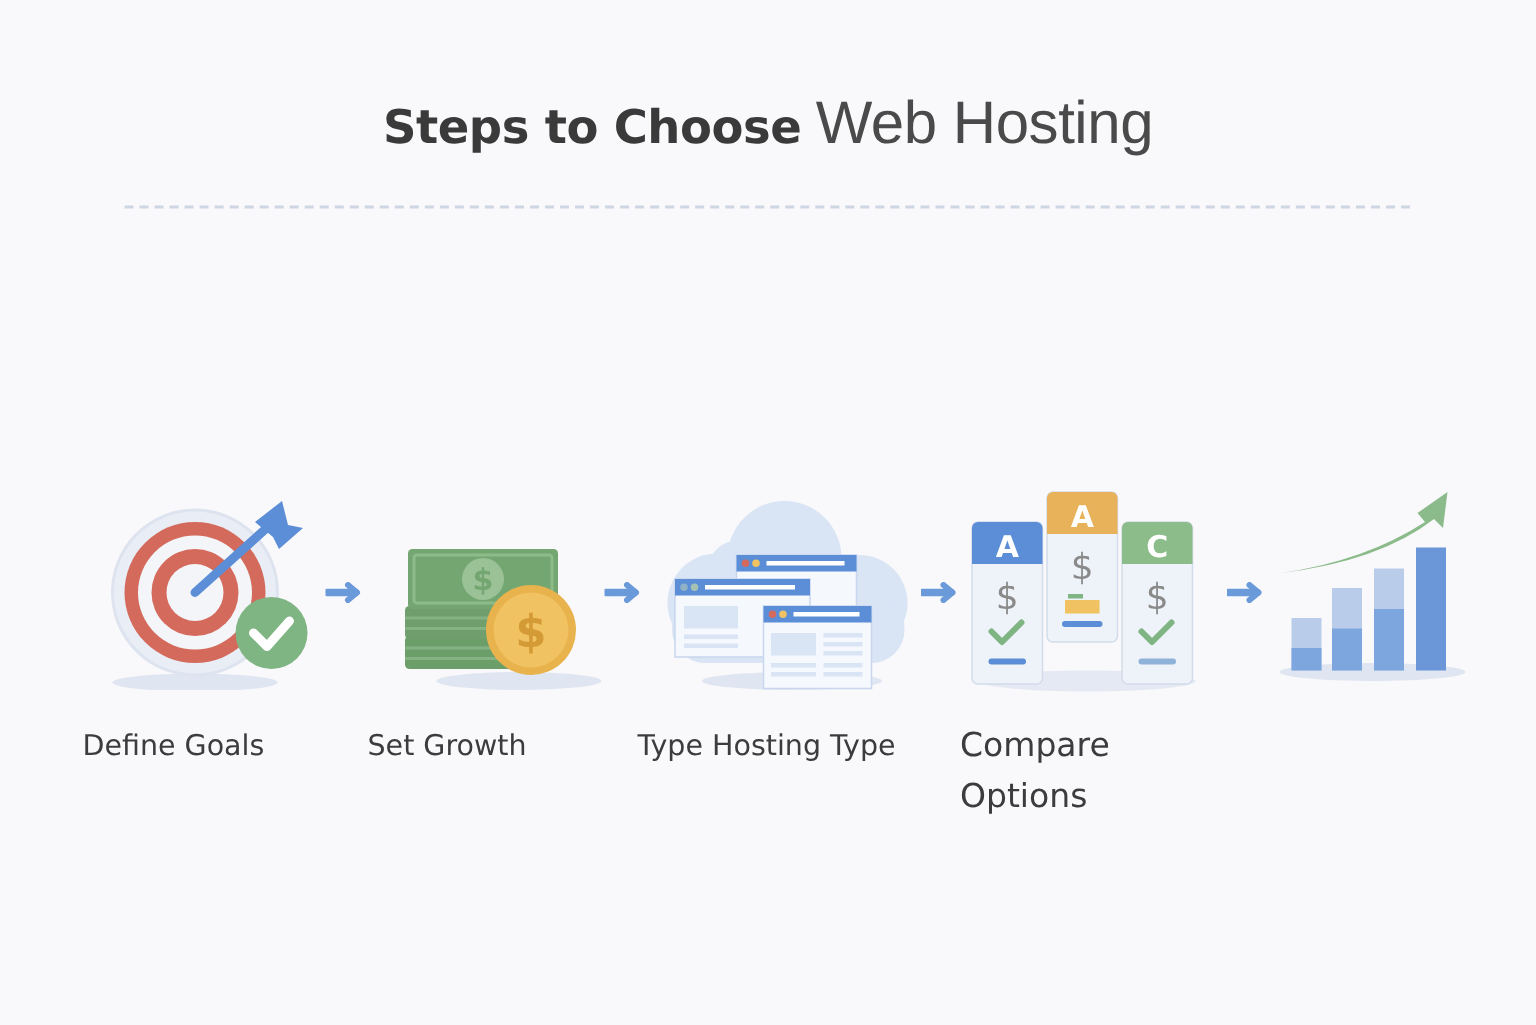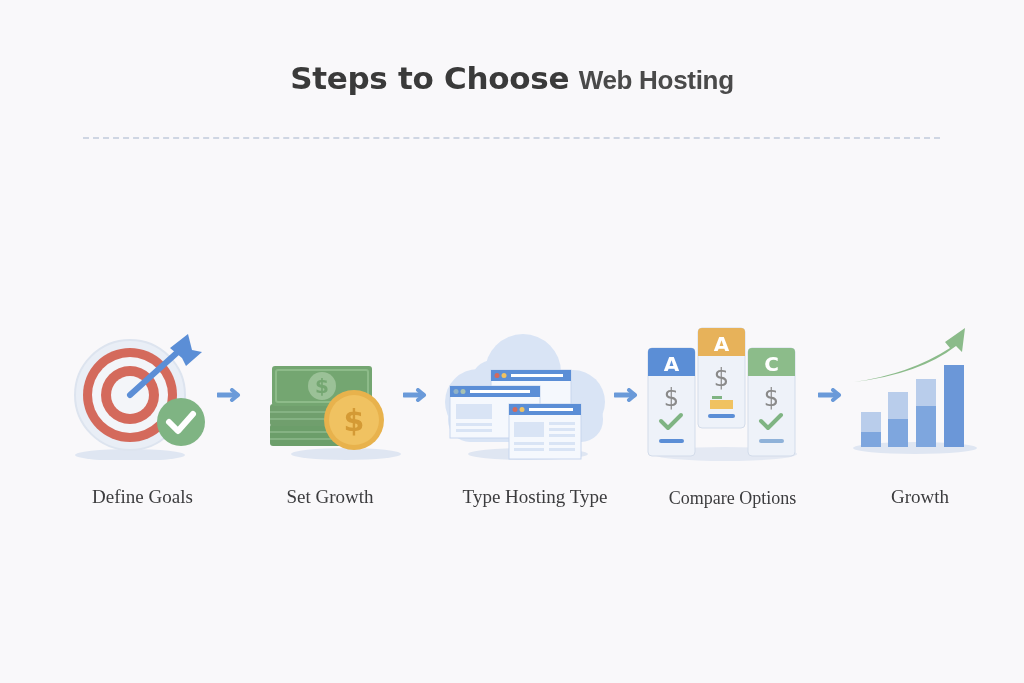--- a/index.html
+++ b/index.html
@@ -1,22 +1,22 @@
 <!DOCTYPE html>
 <html><head>
 <meta charset="utf-8">
 <style>
   html,body{margin:0;padding:0;}
   body{width:1024px;height:683px;background:#f9f8fa;position:relative;overflow:hidden;font-family:"DejaVu Sans","Liberation Sans",sans-serif;color:#3a3a3c;}
   .title{position:absolute;left:0;top:60px;width:1024px;text-align:center;font-size:31px;letter-spacing:-0.3px;}
   .title .b{font-weight:bold;color:#3a3a3a;}
-  .title .l{font-weight:bold;color:#4a4a4a;font-family:"Liberation Sans",sans-serif;font-size:26px;}
+  .title .l{font-weight:normal;color:#4a4a4a;font-family:"Liberation Sans",sans-serif;font-size:40px;}
   .divider{position:absolute;left:83px;top:137px;width:857px;height:0;border-top:2px dashed #cfd6e3;}
   .icon{position:absolute;}
-  .label{position:absolute;font-size:19px;color:#3c3c3e;text-align:center;line-height:34px;font-family:Liberation Serif, serif;}
+  .label{position:absolute;font-size:19px;color:#3c3c3e;line-height:34px;}
   .arrow{position:absolute;width:26px;height:14px;}
 </style>
 </head>
 <body>
 
 <div class="title">
   <span class="b">Steps to Choose</span>
   <span class="l">Web Hosting</span>
 </div>
 
@@ -146,16 +146,15 @@
   <rect x="38" y="97" width="20" height="28" fill="#7ea6de"></rect>
   <rect x="66" y="57" width="20" height="68" fill="#b9cdeb"></rect>
   <rect x="66" y="84" width="20" height="41" fill="#7ea6de"></rect>
   <rect x="94" y="43" width="20" height="82" fill="#6b97d8"></rect>
   <path d="M4,60 Q60,52 100,26 L95,20 L115,6 L112,30 L106,24 Q70,52 4,60 Z" fill="#8bbb8a"></path>
 </svg>
 
 <div class="label" style="left:55px;top:480px;width:175px;">Define Goals</div>
 <div class="label" style="left:245px;top:480px;width:170px;">Set Growth</div>
 <div class="label" style="left:425px;top:480px;width:220px;">Type Hosting Type</div>
-<div class="label" style="left:640px;top:481px;width:185px;font-size:18px;">Compare Options</div>
+<div class="label" style="left:640px;top:481px;width:185px;font-size:22px;">Compare Options</div>
 <div class="label" style="left:850px;top:480px;width:140px;">
-  <div>Growth</div>
 </div>
 
 </body></html>

